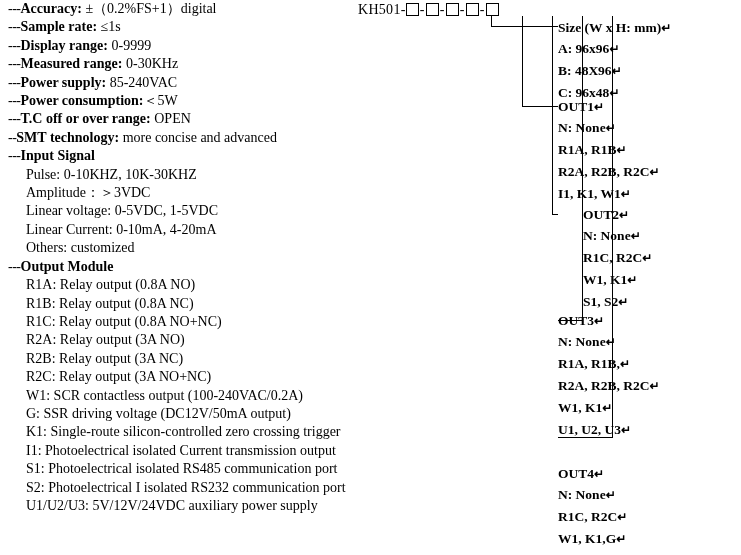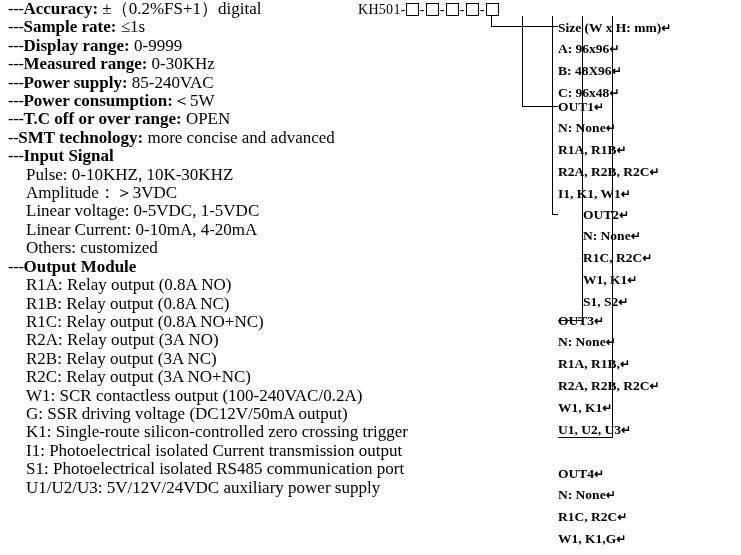--- a/index.html
+++ b/index.html
@@ -17,21 +17,21 @@
   }
 
   
   #spec-list {
     position: absolute;
     left: 8px;
     top: 0px;
     width: 350px;
   }
   .spec-line {
-    font-size: 17px;
+    font-size: 14px;
     line-height: 18.4px;
     white-space: nowrap;
   }
   .spec-line .dashes {
     letter-spacing: -0.5px;
   }
   .spec-line .lbl {
     font-weight: bold;
   }
   .spec-line.indent {
@@ -181,20 +181,23 @@
   <div class="spec-line indent">
     <span>K1: Single-route silicon-controlled zero crossing trigger</span>
   </div>
   <div class="spec-line indent">
     <span>I1: Photoelectrical isolated Current transmission output</span>
   </div>
   <div class="spec-line indent">
     <span>S1: Photoelectrical isolated RS485 communication port</span>
   </div>
   <div class="spec-line indent">
+    <span>S2: Photoelectrical I isolated RS232 communication port</span>
+  </div>
+  <div class="spec-line indent">
     <span>U1/U2/U3: 5V/12V/24VDC auxiliary power supply</span>
   </div>
 </div>
 
 <div id="diagram">
 
   <div id="partno">
     <span>KH501-</span><span class="box"></span><span class="sep">-</span><span class="box"></span><span class="sep">-</span><span class="box"></span><span class="sep">-</span><span class="box"></span><span class="sep">-</span><span class="box"></span>
   </div>
 

